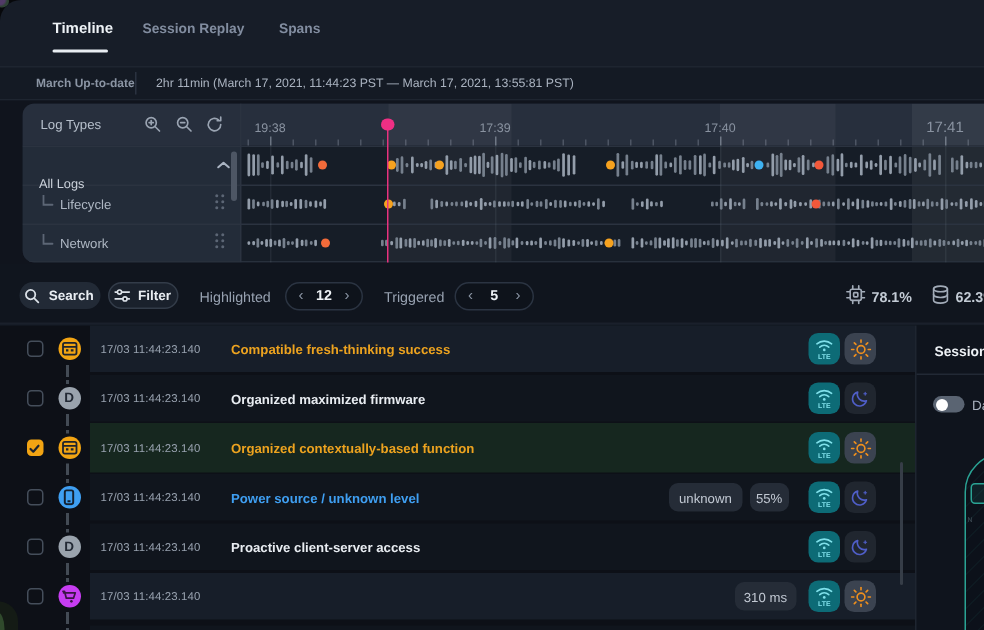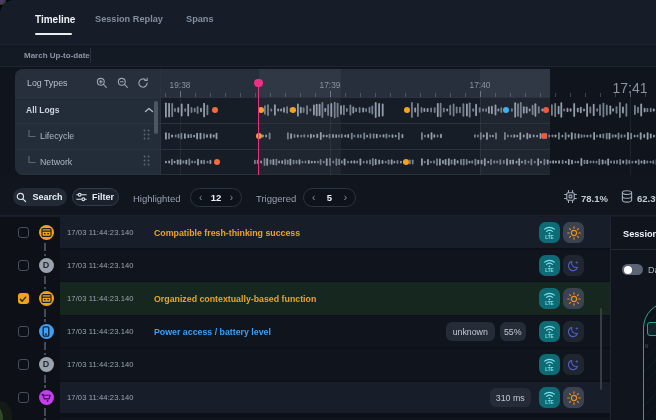--- a/index.html
+++ b/index.html
@@ -12,23 +12,24 @@
   <div class="abs" style="left:0;top:0;width:656px;height:420px;border-radius:14px 0 0 0;background:#171d28;overflow:hidden">
 
     <div class="abs" style="left:35px;top:14px;font-size:10px;font-weight:bold;color:#eef2f6">Timeline</div>
     <div class="abs" style="left:35px;top:33px;width:37px;height:2px;background:#e8edf2;border-radius:1px"></div>
     <div class="abs" style="left:95px;top:14px;font-size:9.2px;color:#828da0;font-weight:bold">Session Replay</div>
     <div class="abs" style="left:186px;top:14px;font-size:9.2px;color:#828da0;font-weight:bold">Spans</div>
 
     <div class="abs" style="left:0;top:44px;width:656px;height:23px;background:#141a24;border-top:1px solid #1e2530;border-bottom:1px solid #1e2530"></div>
     <div class="abs" style="left:24px;top:51px;font-size:8px;font-weight:bold;color:#8b95a4">March Up-to-date</div>
     <div class="abs" style="left:90px;top:48px;width:1px;height:15px;background:#2a3240"></div>
+    <div class="abs" style="left:104px;top:51px;font-size:8.2px;color:#aab3c0">2hr 11min (March 17, 2021, 11:44:23 PST — March 17, 2021, 13:55:81 PST)</div>
 
     <div class="abs" style="left:0;top:67px;width:656px;height:109px;background:#10141d"></div>
-    <div class="abs" style="left:15px;top:69px;width:535px;height:106px;background:#1a212d;border-radius:8px 0 0 8px;overflow:hidden">
+    <div class="abs" style="left:15px;top:69px;width:641px;height:106px;background:#1a212d;border-radius:8px 0 0 8px;overflow:hidden">
 
       <div class="abs" style="left:0;top:0;width:641px;height:28px;background:#272f3d"></div>
 
       <div class="abs" style="left:0;top:28px;width:145px;height:78px;background:#232c39"></div>
 
       <div class="abs" style="left:145px;top:28px;width:496px;height:78px;background:#161d27"></div>
 
       <div class="abs" style="left:244px;top:0;width:82px;height:106px;background:rgba(255,255,255,0.045)"></div>
       <div class="abs" style="left:465px;top:0;width:77px;height:106px;background:rgba(255,255,255,0.045)"></div>
       <div class="abs" style="left:593px;top:0;width:48px;height:106px;background:rgba(255,255,255,0.06)"></div>
@@ -55,21 +56,21 @@
             <line x1="8.1" y1="8.1" x2="11.2" y2="11.2"></line>
             <line x1="3.7" y1="5.2" x2="6.7" y2="5.2"></line>
           </svg>
         </div>
       <div class="abs" style="left:122px;top:8px">
           <svg width="12" height="12" viewBox="0 0 13 13" fill="none" stroke="#9aa4b2" stroke-width="1.2" stroke-linecap="round">
             <path d="M11 6.5a4.5 4.5 0 1 1-1.6-3.4"></path>
             <path d="M11 1.2v2.6h-2.6" stroke-linejoin="round"></path>
           </svg>
         </div>
-      <div class="abs" style="left:11px;top:36px;font-size:8.5px;font-weight:bold;color:#ccd3dc">All Logs</div>
+      <div class="abs" style="left:11px;top:48px;font-size:8.5px;font-weight:normal;color:#ccd3dc">All Logs</div>
       <div class="abs" style="left:129px;top:38px">
           <svg width="10" height="6" viewBox="0 0 10 6" fill="none" stroke="#aab4c2" stroke-width="1.4" stroke-linecap="round" stroke-linejoin="round">
             <path d="M1.5 4.5 5 1.5l3.5 3"></path>
           </svg>
         </div>
       <div class="abs" style="left:13px;top:61px">
           <svg width="8" height="9" viewBox="0 0 8 9" fill="none" stroke="#5c6675" stroke-width="1.2" stroke-linecap="round">
             <path d="M1 0v6.5h6"></path>
           </svg>
         </div>
@@ -141,21 +142,21 @@
       <div style="position:absolute;left:615.0px;top:93px;width:1px;height:4px;background:rgba(200,210,225,0.24)"></div>
       <div style="position:absolute;left:630.0px;top:91px;width:1px;height:6px;background:rgba(200,210,225,0.42)"></div>
       <div style="position:absolute;left:645.0px;top:93px;width:1px;height:4px;background:rgba(200,210,225,0.24)"></div>
     <div style="position:absolute;left:180px;top:97px;width:1px;height:78px;background:rgba(210,220,235,0.07)"></div>
       <div style="position:absolute;left:330px;top:97px;width:1px;height:78px;background:rgba(210,220,235,0.07)"></div>
       <div style="position:absolute;left:480px;top:97px;width:1px;height:78px;background:rgba(210,220,235,0.07)"></div>
       <div style="position:absolute;left:630px;top:97px;width:1px;height:78px;background:rgba(210,220,235,0.07)"></div>
     <div style="position:absolute;left:160px;top:80px;width:40px;text-align:center;font-size:8.3px;color:#8a93a1;">19:38</div>
       <div style="position:absolute;left:310px;top:80px;width:40px;text-align:center;font-size:8.3px;color:#8a93a1;">17:39</div>
       <div style="position:absolute;left:460px;top:80px;width:40px;text-align:center;font-size:8.3px;color:#8a93a1;">17:40</div>
-      <div style="position:absolute;left:610px;top:80px;width:40px;text-align:center;font-size:14px;color:#8a93a1;">17:41</div>
+      <div style="position:absolute;left:610px;top:80px;width:40px;text-align:center;font-size:10px;color:#8a93a1;">17:41</div>
 
     <svg class="abs" style="left:161px;top:97px" width="495" height="26">
         <rect x="4" y="5.4" width="1.8" height="15.2" rx="0.9" fill="#939daa"></rect>
         <rect x="7.2" y="5.8" width="1.8" height="14.5" rx="0.9" fill="#939daa"></rect>
         <rect x="10.3" y="5.9" width="1.8" height="14.2" rx="0.9" fill="#76808d"></rect>
         <rect x="13.1" y="11.1" width="1.8" height="3.9" rx="0.9" fill="#76808d"></rect>
         <rect x="16.4" y="10.2" width="1.8" height="5.5" rx="0.9" fill="#939daa"></rect>
         <rect x="19.8" y="6.6" width="1.8" height="12.8" rx="0.9" fill="#939daa"></rect>
         <rect x="23.3" y="11.2" width="1.8" height="3.6" rx="0.9" fill="#76808d"></rect>
         <rect x="26.3" y="6.7" width="1.8" height="12.6" rx="0.9" fill="#939daa"></rect>
@@ -654,20 +655,21 @@
           <line x1="2.55" y1="11.45" x2="3.6" y2="10.4"></line>
           <line x1="10.4" y1="3.6" x2="11.45" y2="2.55"></line>
         </svg>
       </div>
       <div style="position:absolute;left:60px;top:250px;width:550px;height:31px;background:#10151d"></div>
       <div style="position:absolute;left:17.5px;top:260.0px;width:11px;height:11px;border-radius:3px;border:1.5px solid #454e5b;box-sizing:border-box"></div>
       <div style="position:absolute;left:38.5px;top:258.0px;width:15px;height:15px;border-radius:50%;background:#9aa3ad;display:flex;align-items:center;justify-content:center">
         <span style="font-size:9px;font-weight:bold;color:#232a35;line-height:1">D</span>
       </div>
       <div style="position:absolute;left:67px;top:261.0px;font-size:7.6px;color:#99a3b0;letter-spacing:0.1px;line-height:9px">17/03 11:44:23.140</div>
+      <div style="position:absolute;left:154px;top:260.5px;font-size:8.8px;font-weight:bold;color:#e8ecf1;line-height:10px">Organized maximized firmware</div>
       <div style="position:absolute;left:538.5px;top:255.0px;width:21px;height:21px;border-radius:6.5px;background:#0d6b76;display:flex;align-items:center;justify-content:center">
         <svg width="13" height="14" viewBox="0 0 13 14" fill="none">
           <g stroke="#7fe0ea" stroke-width="1.1" stroke-linecap="round">
             <path d="M1.6 3.2a7.5 7.5 0 0 1 9.8 0" fill="none"></path>
             <path d="M3.5 5.4a4.6 4.6 0 0 1 6 0" fill="none"></path>
           </g>
           <circle cx="6.5" cy="7.3" r="0.9" fill="#7fe0ea"></circle>
           <text x="6.5" y="13.3" text-anchor="middle" font-family="Liberation Sans, sans-serif" font-size="4.6" font-weight="bold" fill="#7fe0ea">LTE</text>
         </svg>
       </div>
@@ -718,21 +720,21 @@
       </div>
       <div style="position:absolute;left:60px;top:316px;width:550px;height:31px;background:#10151d"></div>
       <div style="position:absolute;left:17.5px;top:326.0px;width:11px;height:11px;border-radius:3px;border:1.5px solid #454e5b;box-sizing:border-box"></div>
       <div style="position:absolute;left:38.5px;top:324.0px;width:15px;height:15px;border-radius:50%;background:#3f9ff2;display:flex;align-items:center;justify-content:center">
         <svg width="10" height="11" viewBox="0 0 10 11" fill="none" stroke="#14202e" stroke-width="1.3" stroke-linejoin="round">
           <rect x="2.2" y="0.9" width="5.6" height="9.2" rx="1.2"></rect>
           <line x1="4" y1="8.2" x2="6" y2="8.2"></line>
         </svg>
       </div>
       <div style="position:absolute;left:67px;top:327.0px;font-size:7.6px;color:#99a3b0;letter-spacing:0.1px;line-height:9px">17/03 11:44:23.140</div>
-      <div style="position:absolute;left:154px;top:326.5px;font-size:8.8px;font-weight:bold;color:#3f9ff2;line-height:10px">Power access / battery level</div>
+      <div style="position:absolute;left:154px;top:326.5px;font-size:8.8px;font-weight:bold;color:#3f9ff2;line-height:10px">Power source / unknown level</div>
       <div style="position:absolute;left:446.0px;top:322.0px;width:48.5px;height:19px;border-radius:6px;background:#252c37;color:#c2c9d3;font-size:8.8px;display:flex;align-items:center;justify-content:center">unknown</div>
       <div style="position:absolute;left:499.5px;top:322.0px;width:26.5px;height:19px;border-radius:6px;background:#252c37;color:#c2c9d3;font-size:8.8px;display:flex;align-items:center;justify-content:center">55%</div>
       <div style="position:absolute;left:538.5px;top:321.0px;width:21px;height:21px;border-radius:6.5px;background:#0d6b76;display:flex;align-items:center;justify-content:center">
         <svg width="13" height="14" viewBox="0 0 13 14" fill="none">
           <g stroke="#7fe0ea" stroke-width="1.1" stroke-linecap="round">
             <path d="M1.6 3.2a7.5 7.5 0 0 1 9.8 0" fill="none"></path>
             <path d="M3.5 5.4a4.6 4.6 0 0 1 6 0" fill="none"></path>
           </g>
           <circle cx="6.5" cy="7.3" r="0.9" fill="#7fe0ea"></circle>
           <text x="6.5" y="13.3" text-anchor="middle" font-family="Liberation Sans, sans-serif" font-size="4.6" font-weight="bold" fill="#7fe0ea">LTE</text>
@@ -743,20 +745,21 @@
           <path d="M10.6 8.2A4.6 4.6 0 0 1 4.8 2.4 4.7 4.7 0 1 0 10.6 8.2z"></path>
           <path d="M9.8 2.6v1.8M8.9 3.5h1.8" stroke-width="0.8"></path>
         </svg>
       </div>
       <div style="position:absolute;left:60px;top:349px;width:550px;height:31px;background:#10151d"></div>
       <div style="position:absolute;left:17.5px;top:359.0px;width:11px;height:11px;border-radius:3px;border:1.5px solid #454e5b;box-sizing:border-box"></div>
       <div style="position:absolute;left:38.5px;top:357.0px;width:15px;height:15px;border-radius:50%;background:#9aa3ad;display:flex;align-items:center;justify-content:center">
         <span style="font-size:9px;font-weight:bold;color:#232a35;line-height:1">D</span>
       </div>
       <div style="position:absolute;left:67px;top:360.0px;font-size:7.6px;color:#99a3b0;letter-spacing:0.1px;line-height:9px">17/03 11:44:23.140</div>
+      <div style="position:absolute;left:154px;top:359.5px;font-size:8.8px;font-weight:bold;color:#e8ecf1;line-height:10px">Proactive client-server access</div>
       <div style="position:absolute;left:538.5px;top:354.0px;width:21px;height:21px;border-radius:6.5px;background:#0d6b76;display:flex;align-items:center;justify-content:center">
         <svg width="13" height="14" viewBox="0 0 13 14" fill="none">
           <g stroke="#7fe0ea" stroke-width="1.1" stroke-linecap="round">
             <path d="M1.6 3.2a7.5 7.5 0 0 1 9.8 0" fill="none"></path>
             <path d="M3.5 5.4a4.6 4.6 0 0 1 6 0" fill="none"></path>
           </g>
           <circle cx="6.5" cy="7.3" r="0.9" fill="#7fe0ea"></circle>
           <text x="6.5" y="13.3" text-anchor="middle" font-family="Liberation Sans, sans-serif" font-size="4.6" font-weight="bold" fill="#7fe0ea">LTE</text>
         </svg>
       </div>

